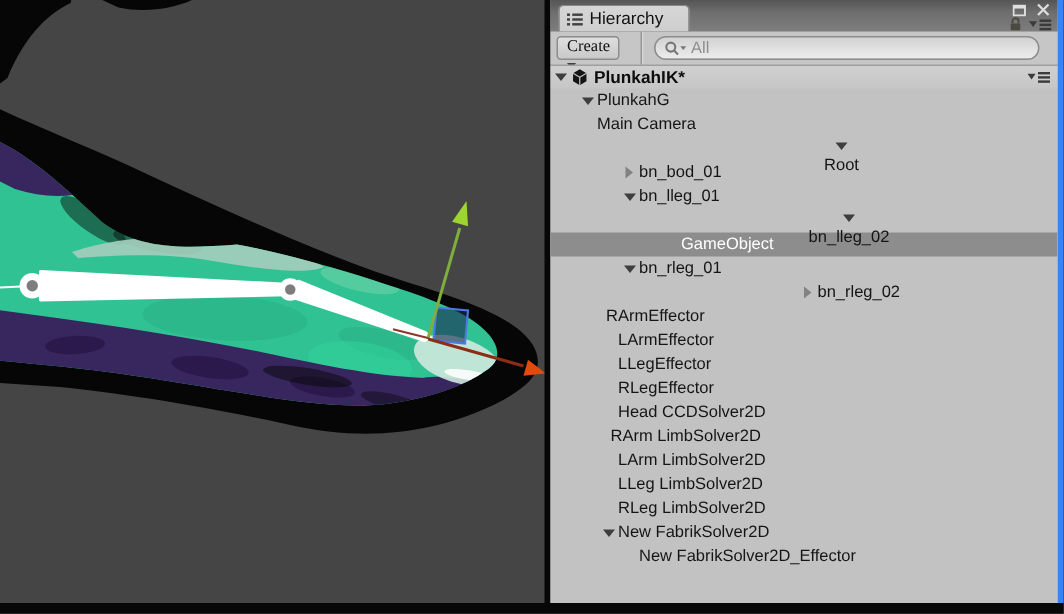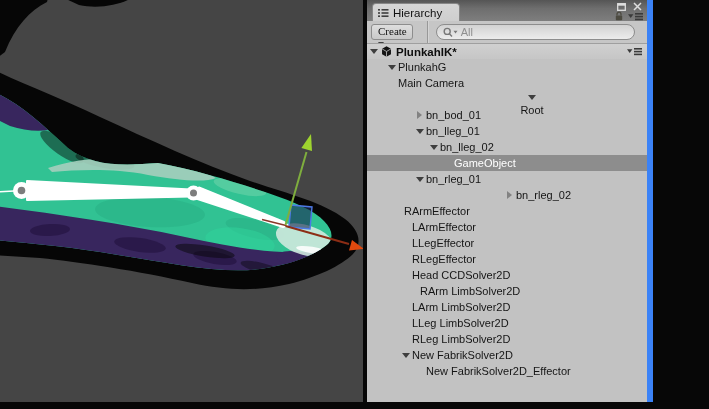--- a/index.html
+++ b/index.html
@@ -9,23 +9,23 @@
     font-family:"Liberation Sans", sans-serif;
     -webkit-font-smoothing:antialiased;
   }
   
   .scene{
     position:absolute;left:0;top:0;width:363px;height:402px;
     background:var(--scene_bg,#454545);overflow:hidden;
   }
   
   .panel{
-    position:absolute;left:367px;top:0;width:286px;height:402px;
+    position:absolute;left:367px;top:0;width:342px;height:402px;
     background:var(--panel_bg,#c2c2c2);
-    box-sizing:border-box;border-right:6px solid #3b82f6;
+    box-sizing:border-box;border-right:4px solid #3b82f6;
     font-size:11px;color:#151515;
   }
   .tabstrip{
     position:relative;height:21px;
     background:linear-gradient(180deg,#555 0%,#6e6e6e 40%,#7e7e7e 100%);
   }
   .tab{
     position:absolute;left:5px;bottom:0;height:18px;width:88px;
     background:linear-gradient(180deg,#d6d6d6,var(--tab_bg,#cecece));
     border:1px solid #878787;border-bottom:none;
@@ -246,21 +246,21 @@
           <span class="tri-right"></span>
         </span>
         <span class="rowlabel">bn_bod_01</span>
       </div>
       <div class="row" style="padding-left: 46px;">
         <span class="arrowbox">
           <span class="tri-down"></span>
         </span>
         <span class="rowlabel">bn_lleg_01</span>
       </div>
-      <div class="row" style="padding-left: 60px;">
+      <div class="row" style="padding-left: 60px; flex-direction: column;">
         <span class="arrowbox">
           <span class="tri-down"></span>
         </span>
         <span class="rowlabel">bn_lleg_02</span>
       </div>
       <div class="row selected" style="padding-left: 74px;">
         <span class="arrowbox"></span>
         <span class="rowlabel">GameObject</span>
       </div>
       <div class="row" style="padding-left: 46px;">
@@ -288,21 +288,21 @@
         <span class="rowlabel">LLegEffector</span>
       </div>
       <div class="row" style="padding-left: 32px;">
         <span class="arrowbox"></span>
         <span class="rowlabel">RLegEffector</span>
       </div>
       <div class="row" style="padding-left: 32px;">
         <span class="arrowbox"></span>
         <span class="rowlabel">Head CCDSolver2D</span>
       </div>
-      <div class="row" style="padding-left: 40px;">
+      <div class="row" style="padding-left: 27px;">
         <span class="arrowbox"></span>
         <span class="rowlabel">RArm LimbSolver2D</span>
       </div>
       <div class="row" style="padding-left: 32px;">
         <span class="arrowbox"></span>
         <span class="rowlabel">LArm LimbSolver2D</span>
       </div>
       <div class="row" style="padding-left: 32px;">
         <span class="arrowbox"></span>
         <span class="rowlabel">LLeg LimbSolver2D</span>

